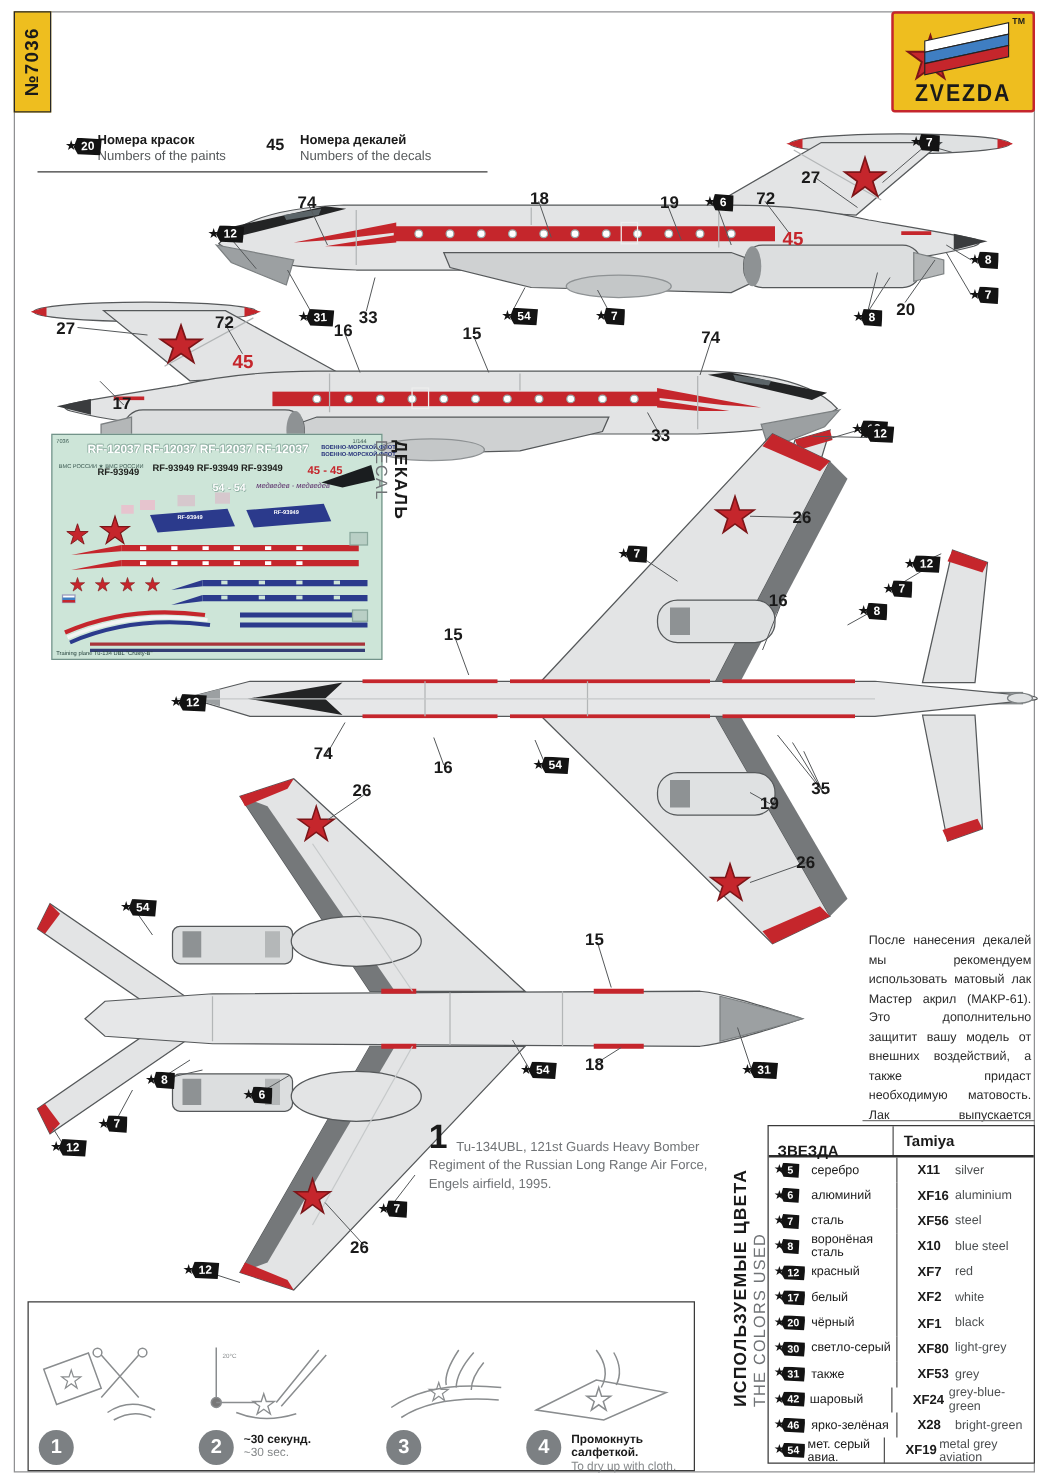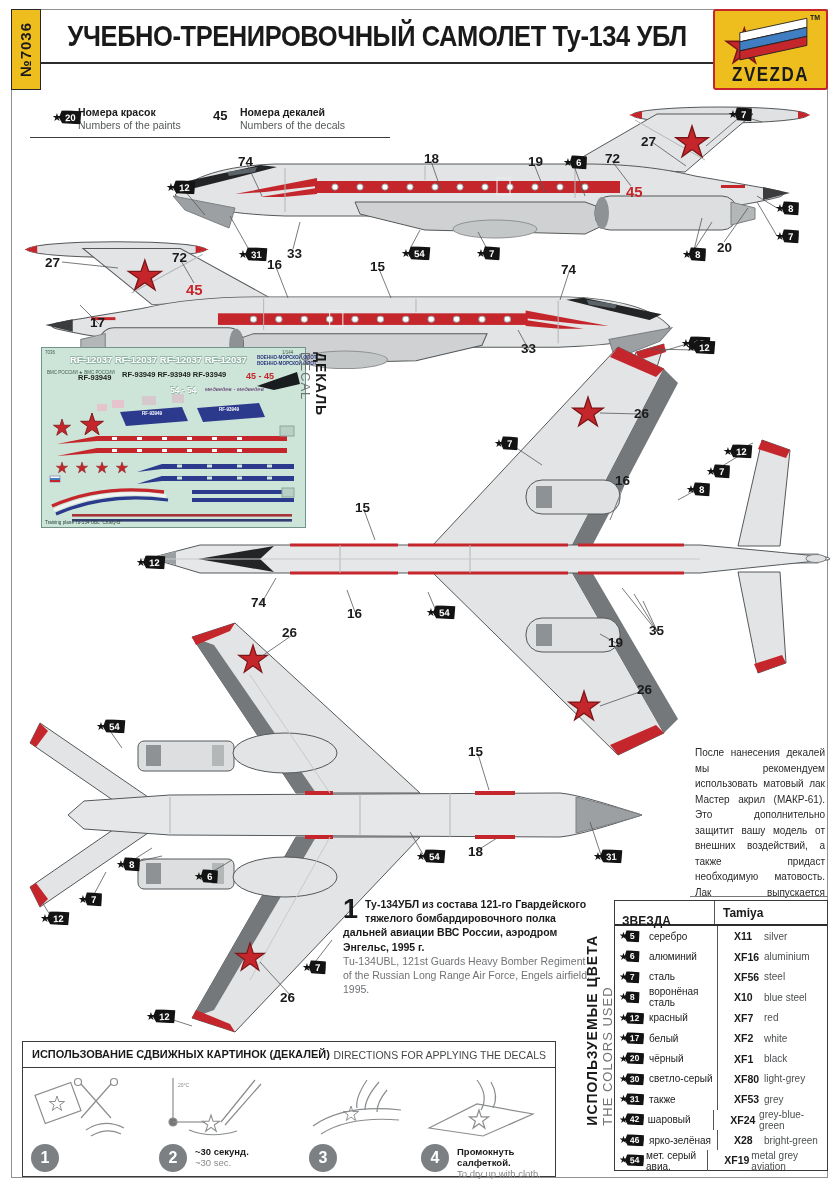--- a/index.html
+++ b/index.html
@@ -137,23 +137,20 @@
       <use href="#rstar" transform="translate(527,45) scale(17)"></use>
     </g>
   </defs>
     </svg>
 
   <div class="abs frame"></div>
 
   <div class="abs kitbox">
     <span class="kitno">№7036</span>
   </div>
-  <div class="abs titlezone">
-    <h1>УЧЕБНО-ТРЕНИРОВОЧНЫЙ САМОЛЕТ Ту-134 УБЛ</h1>
-  </div>
   <div class="abs logobox">
     <span class="tm">TM</span>
     <svg width="104" height="58" viewBox="0 0 104 64">
       <use href="#rstar" transform="translate(27,40) scale(21)"></use>
       <polygon points="22,24 96,8 96,18 22,34" fill="#fff" stroke="#222" stroke-width="1"></polygon>
       <polygon points="22,34 96,18 96,28 22,44" fill="#3f7ec2" stroke="#222" stroke-width="1"></polygon>
       <polygon points="22,44 96,28 96,38 22,54" fill="#c5262c" stroke="#222" stroke-width="1"></polygon>
     </svg>
     <div class="brand">ZVEZDA</div>
   </div>
@@ -523,21 +520,21 @@
   <span class="badge abs" style="left:593px;top:849px">
       <span class="s">★</span>
       <span class="t">31</span>
     </span>
 
   <div class="abs note">После нанесения декалей мы рекомендуем использовать матовый лак Мастер акрил (МАКР-61). Это дополнительно защитит вашу модель от внешних воздействий, а также придаст необходимую матовость. Лак выпускается предприятием "Звезда" и продается отдельно.</div>
   <div class="abs hline-note"></div>
 
   <div class="abs caption">
     <span class="n1">1</span>
-    <span class="ru">Ту-134УБЛ из состава 121-го Гвардейского тяжелого бомбардировочного полка дальней авиации ВВС России, аэродром Энгельс, 1995 г.</span><br>
+    <br>
     <span class="en">Tu-134UBL,  121st Guards Heavy Bomber Regiment of the Russian Long Range Air Force, Engels airfield, 1995.</span>
   </div>
 
   <div class="abs vlabel up" style="left:584px;top:935px">
     <span class="ru">ИСПОЛЬЗУЕМЫЕ ЦВЕТА</span>
     <span class="en">THE COLORS USED</span>
   </div>
   <div class="abs ctable">
     <div class="chead">
       <span class="c1">ЗВЕЗДА</span>
@@ -647,24 +644,20 @@
             <span class="s">★</span>
             <span class="t">54</span>
           </span></span>
         <span class="name">мет. серый авиа.</span>
         <span class="code">XF19</span>
         <span class="en">metal grey aviation</span>
       </div>
   </div>
 
   <div class="abs dirbox">
-    <div class="dirtitle">
-      <span class="ru">ИСПОЛЬЗОВАНИЕ СДВИЖНЫХ КАРТИНОК (ДЕКАЛЕЙ)</span>
-      <span class="en">DIRECTIONS  FOR APPLYING THE DECALS</span>
-    </div>
 
     <div class="abs" style="left:8px;top:32px;width:110px">
       <svg width="104" height="66" viewBox="0 0 104 66">
         <g fill="none" stroke="#8a8d8f" stroke-width="1.2">
           <rect x="8" y="14" width="38" height="30" transform="rotate(-20 27 29)" fill="#fff"></rect>
           <use href="#ostar" transform="translate(26,30) scale(8)"></use>
           <path d="M50,10 L80,44 M80,10 L50,44"></path>
             <circle cx="47" cy="8" r="3.5"></circle>
             <circle cx="83" cy="8" r="3.5"></circle>
           <path d="M55,56 q18,-12 38,-2 M60,62 q16,-9 30,-2"></path>

